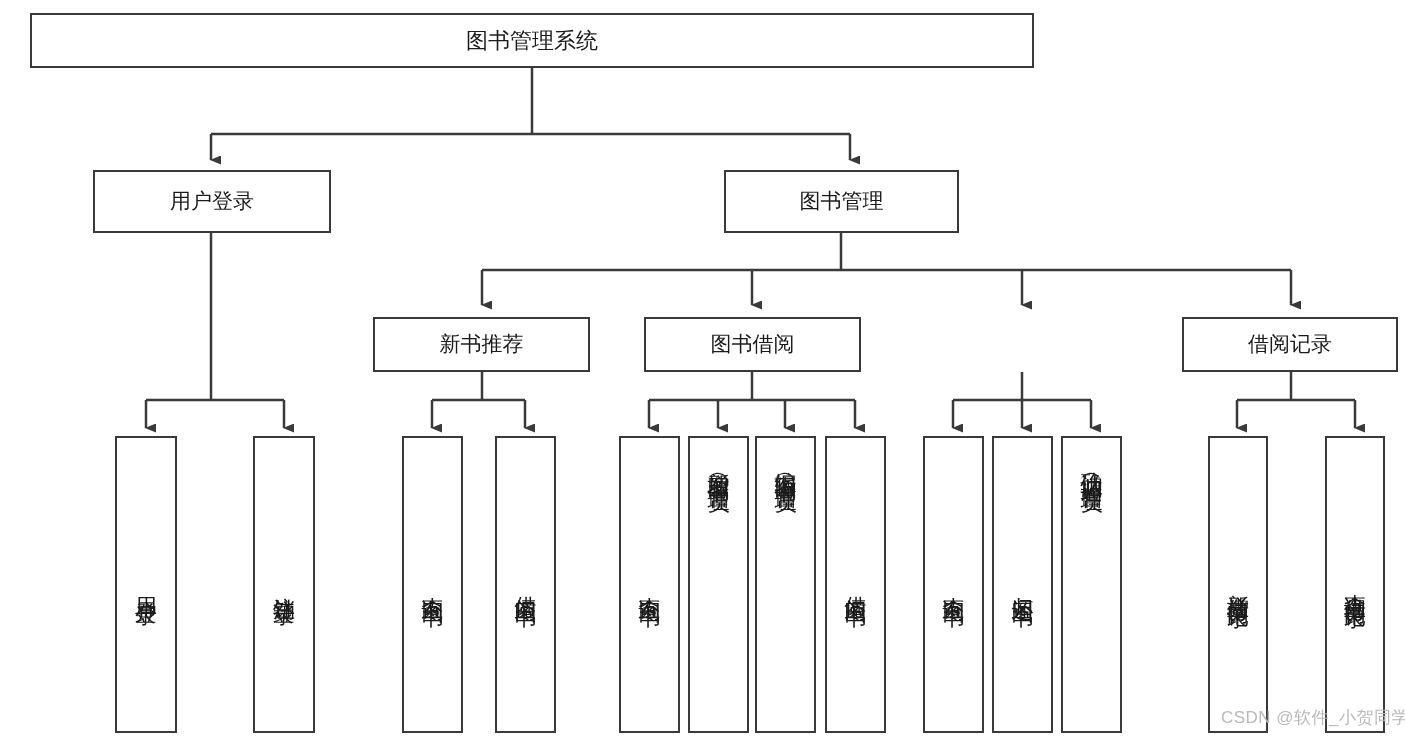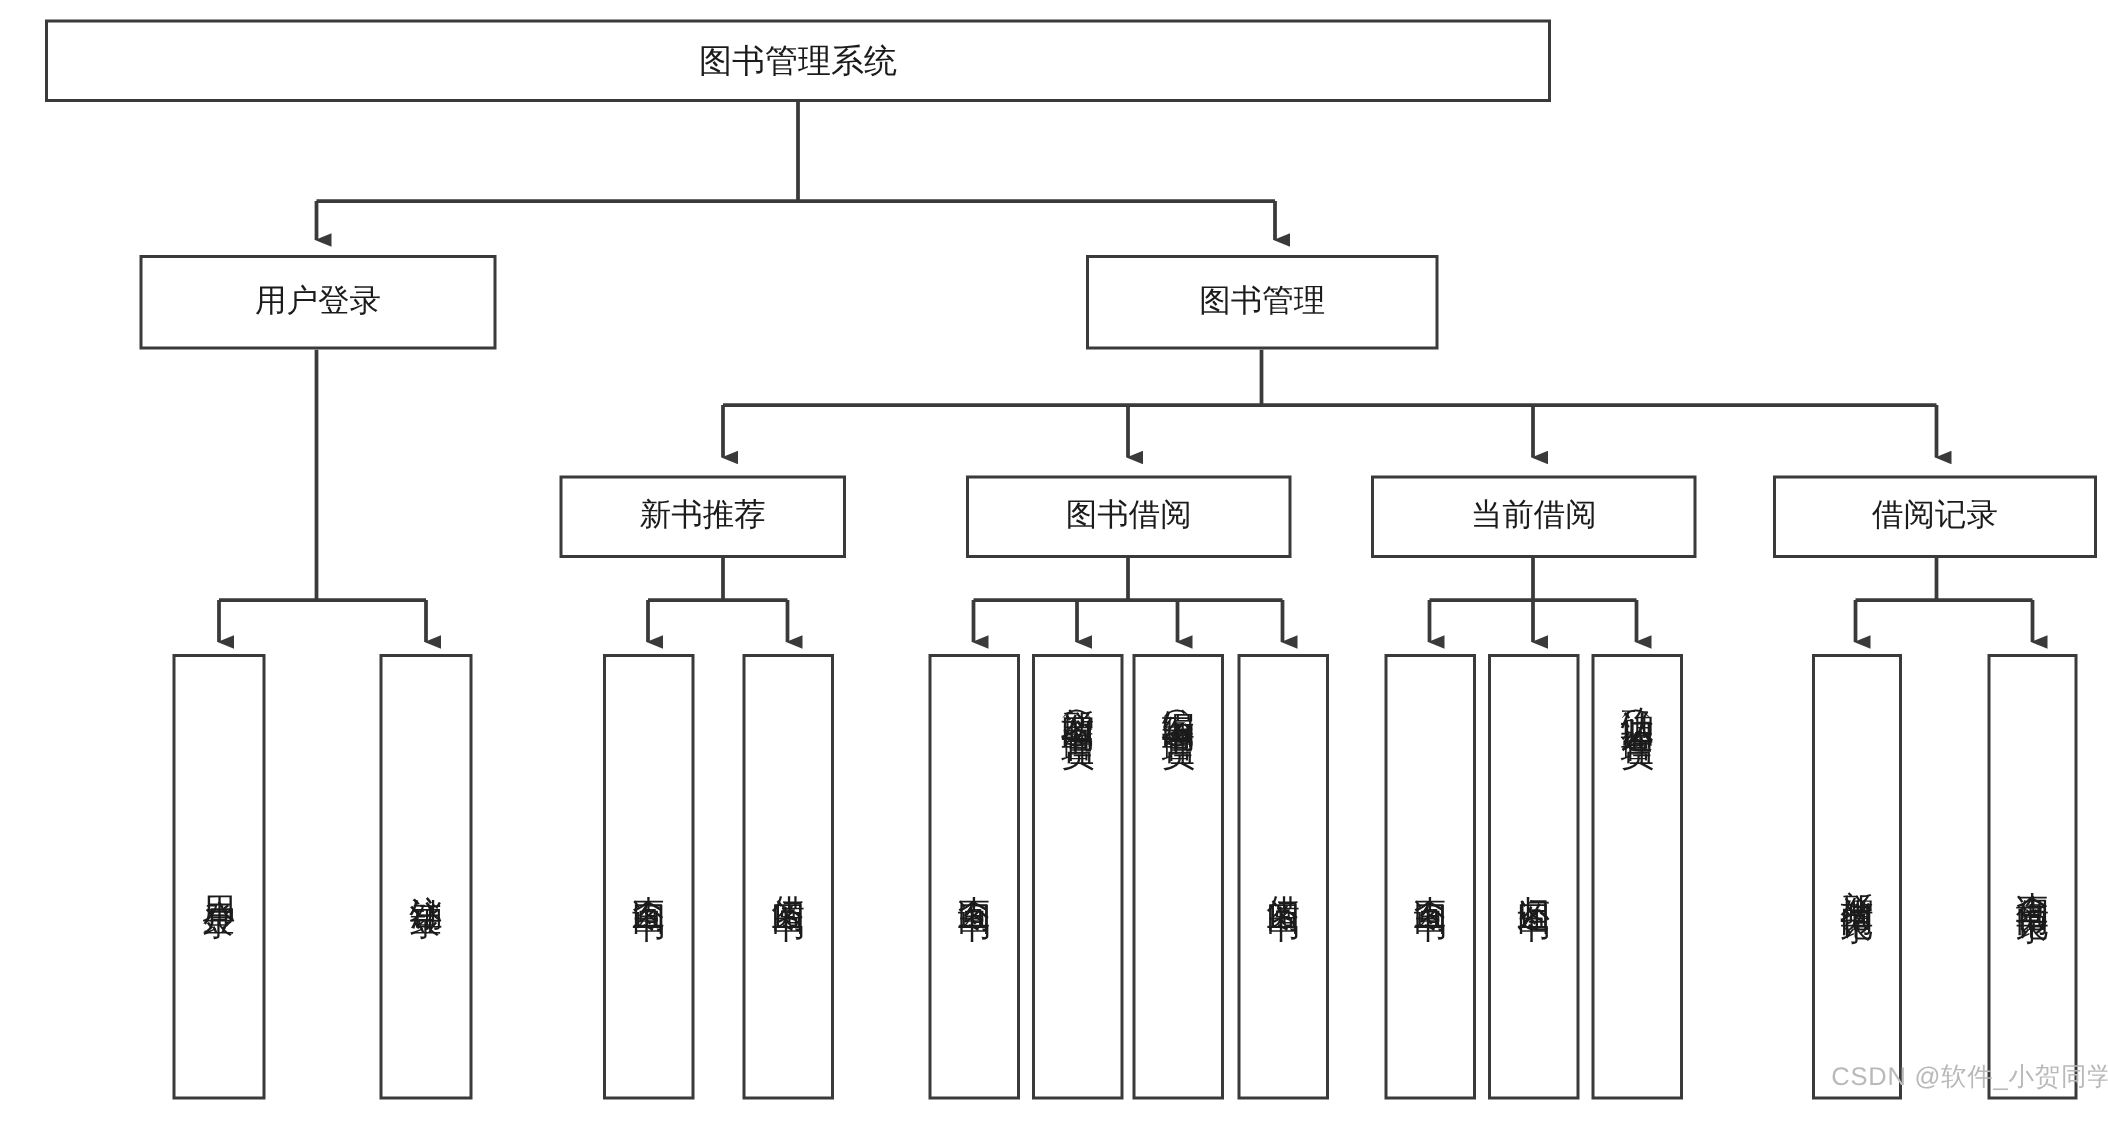--- a/index.html
+++ b/index.html
@@ -135,29 +135,26 @@
     <span class="label">图书管理系统</span>
   </div>
 
   <div class="node horiz" style="left:81px; top:170px; width:238px; height:63px;">
     <span class="label">用户登录</span>
   </div>
   <div class="node horiz" style="left:712px; top:170px; width:235px; height:63px;justify-content:center;">
     <span class="label">图书管理</span>
   </div>
 
-  <div class="node horiz" style="left:361px; top:317px; width:191px; height:55px;">
+  <div class="node horiz" style="left:361px; top:317px; width:217px; height:55px;">
     <span class="label">新书推荐</span>
   </div>
   <div class="node horiz" style="left:632px; top:317px; width:217px; height:55px;">
     <span class="label">图书借阅</span>
   </div>
-  <div class="node horiz" style="left:902px; top:317px; width:217px; height:55px;">
-    <span class="label">当前借阅</span>
-  </div>
   <div class="node horiz" style="left:1170px; top:317px; width:216px; height:55px;">
     <span class="label">借阅记录</span>
   </div>
 
   <div class="node vert centered" style="left:103px; top:436px; width:62px; height:297px;">
     <span class="label">用户登录</span>
   </div>
   <div class="node vert centered" style="left:241px; top:436px; width:62px; height:297px;">
     <span class="label">注销登录</span>
   </div>

